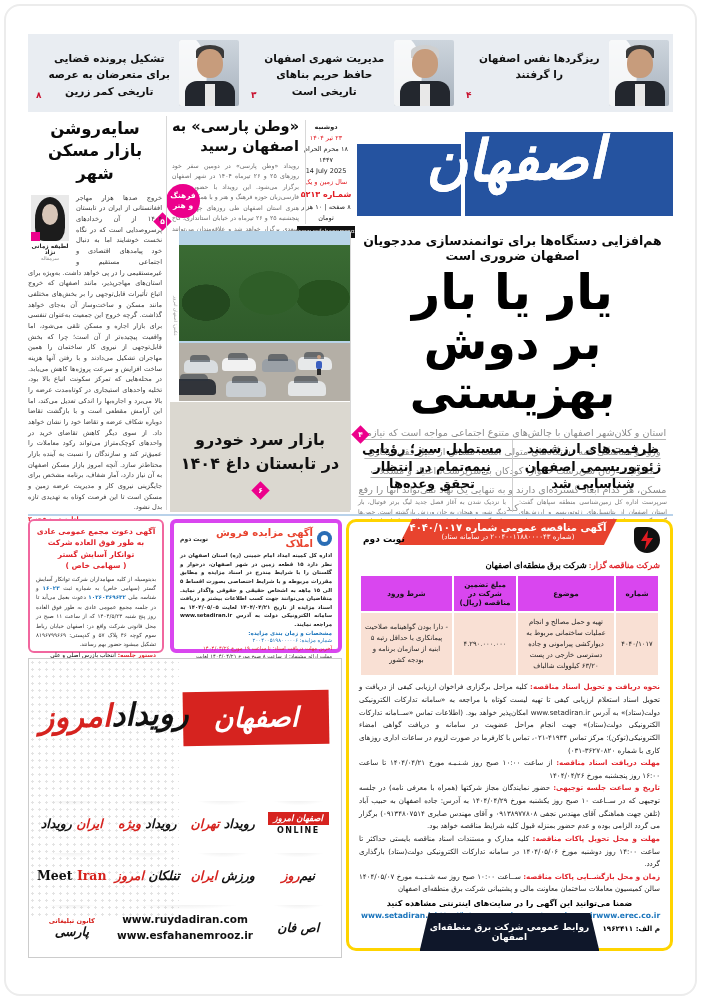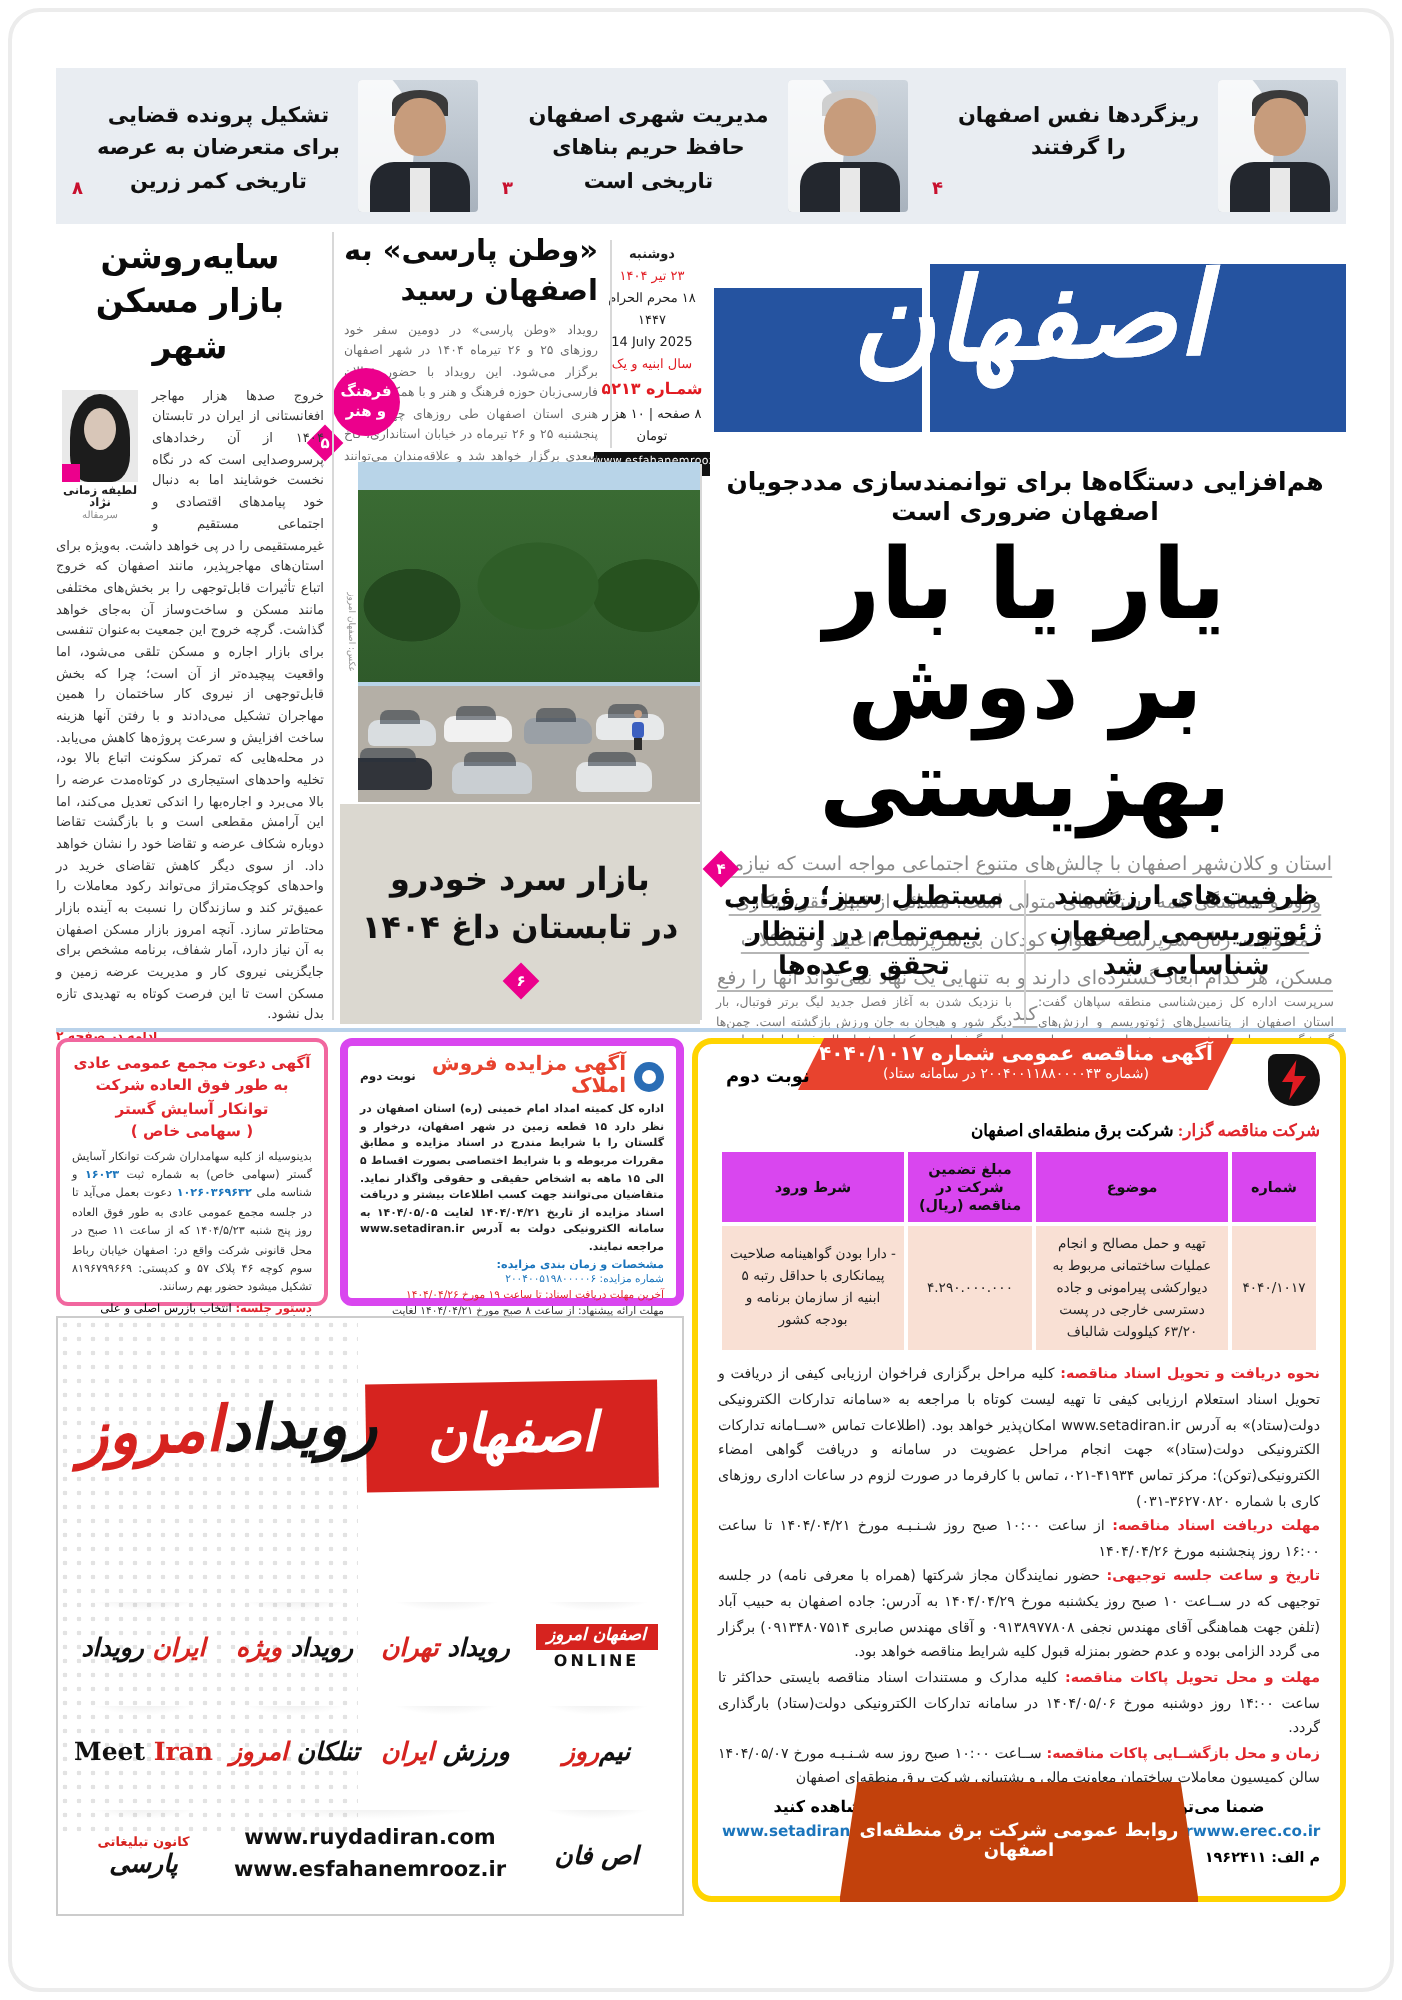--- a/index.html
+++ b/index.html
@@ -128,21 +128,21 @@
   .tender table { width:100%; border-collapse:collapse; margin-top:4px; }
   .tender th { background:#d946ef; font-size:7.2px; font-weight:bold; color:#111; padding:4px 2px; border:2px solid #fff; }
   .tender td { background:#f9e0d4; font-size:6.8px; color:#222; padding:4px 3px; border:2px solid #fff; text-align:center; line-height:1.6; }
   .tender td.subject { text-align:center; }
   .tender .paras { margin-top:4px; }
   .tender .p { font-size:7.1px; line-height:1.78; text-align:justify; color:#222; }
   .tender .p .lbl { color:#e0262d; font-weight:bold; }
   .tender .webnote { text-align:center; font-size:8px; font-weight:bold; margin-top:3px; }
   .tender .urls { direction:ltr; display:flex; justify-content:space-between; color:#1b75bc; font-weight:bold; font-size:7.6px; margin-top:3px; padding:0 2px; }
   .tender .permit { font-size:7.2px; margin-top:4px; font-weight:bold; }
-  .tender .ribbon { position:absolute; bottom:-3px; left:22%; width:56%; background:#c2410c; color:#fff; font-size:9px; font-weight:bold; text-align:center; padding:20px 0; clip-path:polygon(5% 0,95% 0,100% 100%,0 100%); }
+  .tender .ribbon { position:absolute; bottom:-3px; left:22%; width:56%; background:#0f172a; color:#fff; font-size:9px; font-weight:bold; text-align:center; padding:9px 0; clip-path:polygon(5% 0,95% 0,100% 100%,0 100%); }
 
   
   .brands { top:658px; left:28px; width:314px; height:300px; border:1.5px solid #ccc; background:#fff; overflow:hidden; }
   .brands .dots { position:absolute; left:0; top:0; width:150px; height:260px; background-image:radial-gradient(#dcdcdc 1.1px, transparent 1.3px); background-size:7px 7px; opacity:.8; }
   .brands .bigred { position:absolute; right:12px; top:32px; width:146px; height:54px; background:#d6231f; color:#fff; font-size:27px; font-weight:bold; font-style:italic; text-align:center; line-height:54px; transform:rotate(-1deg); }
   .brands .bigscript { position:absolute; left:10px; top:38px; font-size:31px; font-weight:bold; font-style:italic; transform:rotate(-2deg); }
   .brands .bigscript .k { color:#111; }
   .brands .bigscript .r { color:#d6231f; }
   .bgrid { position:absolute; left:8px; right:8px; top:142px; display:grid; grid-template-columns:repeat(4,1fr); gap:6px; }
   .bcell { height:46px; display:flex; flex-direction:column; align-items:center; justify-content:center; background:radial-gradient(ellipse 70% 18px at 50% -8px, rgba(0,0,0,.14), transparent 70%); font-style:italic; font-weight:bold; font-size:12.5px; text-align:center; line-height:1.1; }
@@ -197,21 +197,21 @@
   <div class="logo-block-r"></div>
   <div class="logo-block-l"></div>
   <div class="logo-script">اصفهان امروز</div>
 </div>
 
 <div class="abs datebox">
   <div style="font-weight:bold;">دوشنبه</div>
   <div class="red">۲۳ تیر ۱۴۰۴</div>
   <div>۱۸ محرم الحرام ۱۴۴۷</div>
   <div style="direction:ltr;">14 July 2025</div>
-  <div class="red">سال ابنیه و یک</div>
+  <div class="red">سال زمین و یک</div>
   <div class="issue">شمـاره ۵۲۱۳</div>
   <div>۸ صفحه | ۱۰ هزار تومان</div>
   <div class="urlbar">www.esfahanemrooz.ir</div>
 </div>
 
 <div class="abs culture">
   <h3>«وطن پارسی» به اصفهان رسید</h3>
   <div class="body">رویداد «وطن پارسی» در دومین سفر خود روزهای ۲۵ و ۲۶ تیرماه ۱۴۰۴ در شهر اصفهان برگزار می‌شود. این رویداد با حضور فعالان فارسی‌زبان حوزه فرهنگ و هنر و با همکاری حوزه هنری استان اصفهان طی روزهای چهارشنبه و پنجشنبه ۲۵ و ۲۶ تیرماه در خیابان استانداری، کاخ سعدی برگزار خواهد شد و علاقه‌مندان می‌توانند در این برنامه حضور یابند.</div>
   <div class="badge-circle">فرهنگ و هنر</div>
   <span class="pgnum" style="position:absolute; left:-16px; bottom:-2px;">

